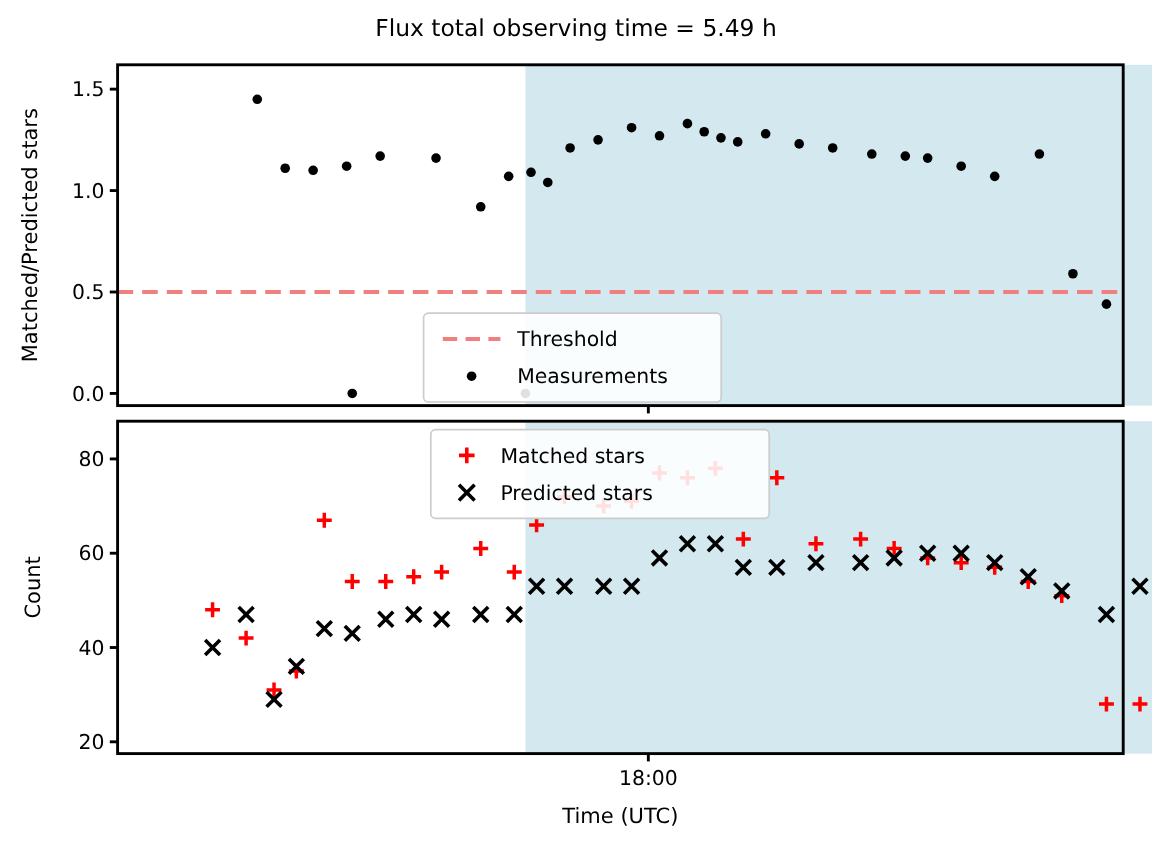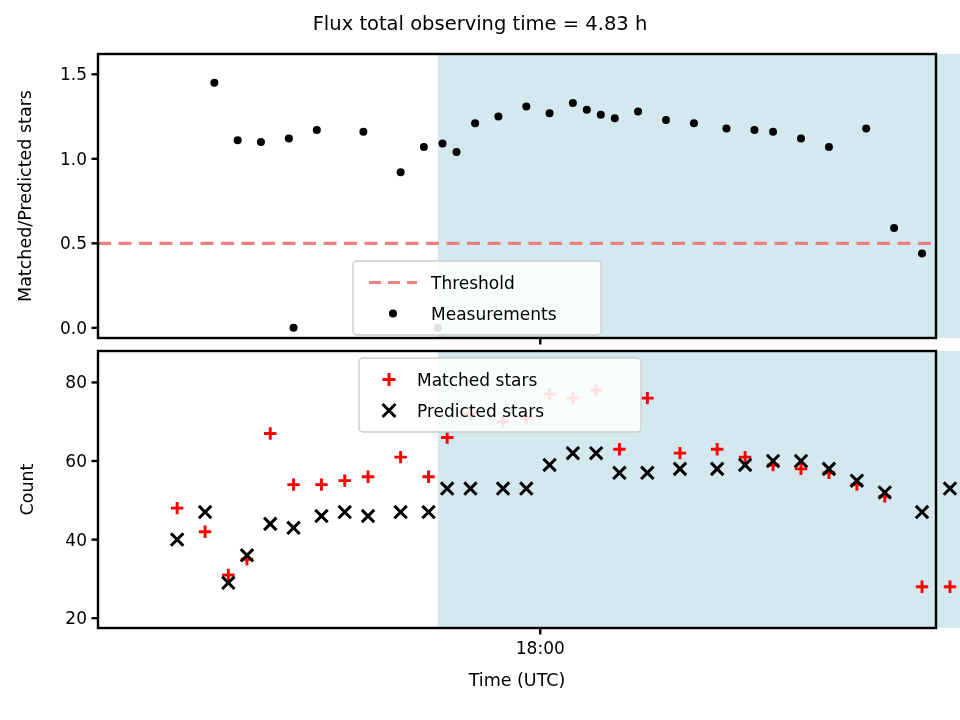--- a/index.html
+++ b/index.html
@@ -41,21 +41,21 @@
     fill: #000000;
   }
   .ticklabel { font-size: 17px; }
   .axislabel { font-size: 17.5px; }
   .legendlabel { font-size: 17px; }
 </style>
 </head>
 <body>
 
 <div id="figure">
-  <div class="fig-title">Flux total observing time = 4.83 h</div>
+  <div class="fig-title">Flux total observing time = 5.49 h</div>
   <svg class="plot" id="plot-svg" width="960" height="720">
       <g>
         <rect x="437.8555555555556" y="54" width="833.3444444444438" height="284" fill="#d3e8ef"></rect>
         <rect x="1345.6888888888882" y="54" width="796.1000000000001" height="284" fill="#d3e8ef"></rect>
         <rect x="5298.255555555553" y="54" width="805.4111111111115" height="284" fill="#d3e8ef"></rect>
         <line x1="98" x2="936" y1="243.33333333333334" y2="243.33333333333334" stroke="#f08080" stroke-width="3.2" stroke-dasharray="13,7.5"></line>
         <g>
           <circle cx="214.38888888888886" cy="82.73809523809527" r="4" fill="#000000"></circle>
           <circle cx="237.66666666666694" cy="140.21428571428572" r="4" fill="#000000"></circle>
           <circle cx="260.9444444444434" cy="141.9047619047619" r="4" fill="#000000"></circle>

